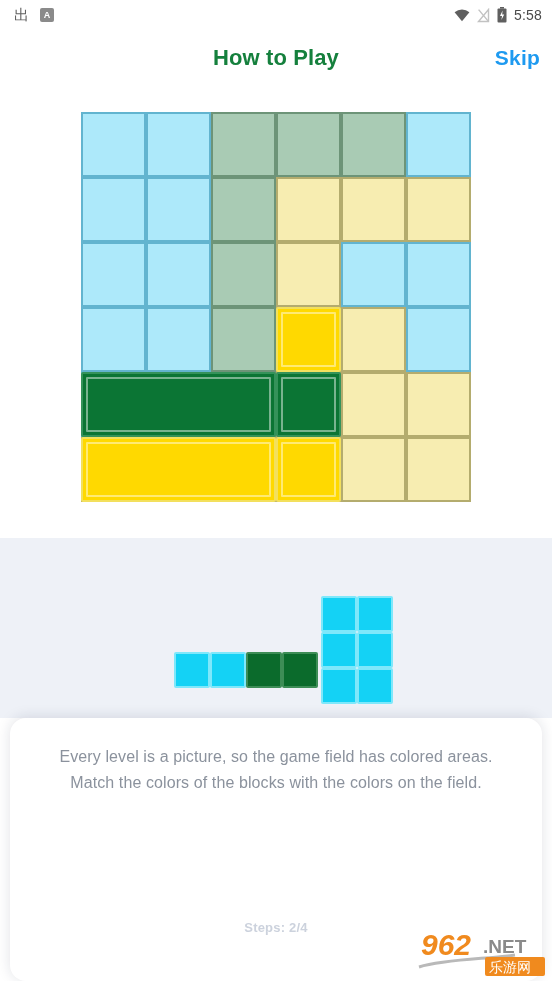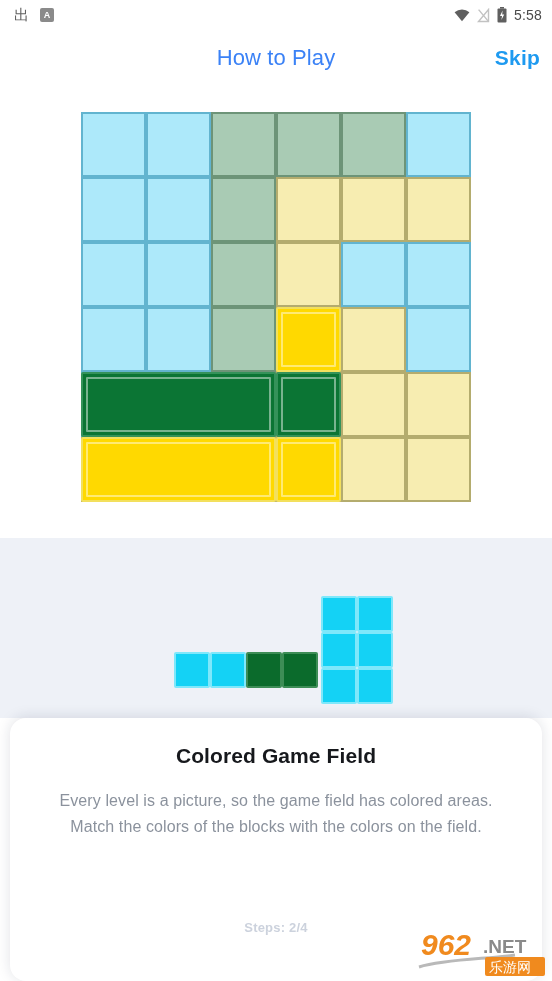--- a/index.html
+++ b/index.html
@@ -30,21 +30,21 @@
   .sb-time { font-size:14px; color:#4a4a4a; letter-spacing:.2px; }
   .icon-wifi { width:16px; height:14px; display:block; }
   .icon-signal { width:13px; height:15px; display:block; }
   .icon-batt { width:10px; height:16px; display:block; }
 
   
   .header {
     height:56px; position:relative;
     display:flex; align-items:center; justify-content:center;
   }
-  .header-title { font-size:22px; font-weight:normal; color:#3b82f6; letter-spacing:.1px; }
+  .header-title { font-size:22px; font-weight:bold; color:#15803d; letter-spacing:.1px; }
   .skip-btn {
     position:absolute; right:12px; top:50%; transform:translateY(-50%);
     font-size:21px; font-weight:bold; color:#1e9af0; letter-spacing:.2px;
     cursor:pointer; background:none; border:none;
     font-family:"Liberation Sans", sans-serif;
   }
 
   
   .board-wrap {
     position:absolute; left:0; top:86px; width:552px; height:452px;
@@ -224,21 +224,20 @@
       <div class="pcell p-cyan" style="left: 0px; top: 0px;"></div>
       <div class="pcell p-cyan" style="left: 36px; top: 0px;"></div>
       <div class="pcell p-cyan" style="left: 0px; top: 36px;"></div>
       <div class="pcell p-cyan" style="left: 36px; top: 36px;"></div>
       <div class="pcell p-cyan" style="left: 0px; top: 72px;"></div>
       <div class="pcell p-cyan" style="left: 36px; top: 72px;"></div>
     </div>
   </div>
 
 <div class="card">
-  <div class="card-title">Colored Game Field</div>
   <div class="card-body">Every level is a picture, so the game field has colored areas. Match the colors of the blocks with the colors on the field.</div>
   <div class="steps">Steps: 2/4</div>
 </div>
 
 <div class="watermark">
   <svg class="wm-svg" viewBox="0 0 137 66">
     <text x="6" y="40" font-family="Liberation Sans, sans-serif" font-size="30" font-weight="bold" font-style="italic" fill="#f08a1e">962</text>
     <text x="68" y="38" font-family="Liberation Sans, sans-serif" font-size="19" font-weight="bold" fill="#8a8a8a">.NET</text>
     <path d="M4 52 C30 44 74 44 100 40" stroke="#b9b9b9" stroke-width="3" fill="none"></path>
     <rect x="70" y="42" width="60" height="19" rx="2" fill="#f08a1e"></rect>

